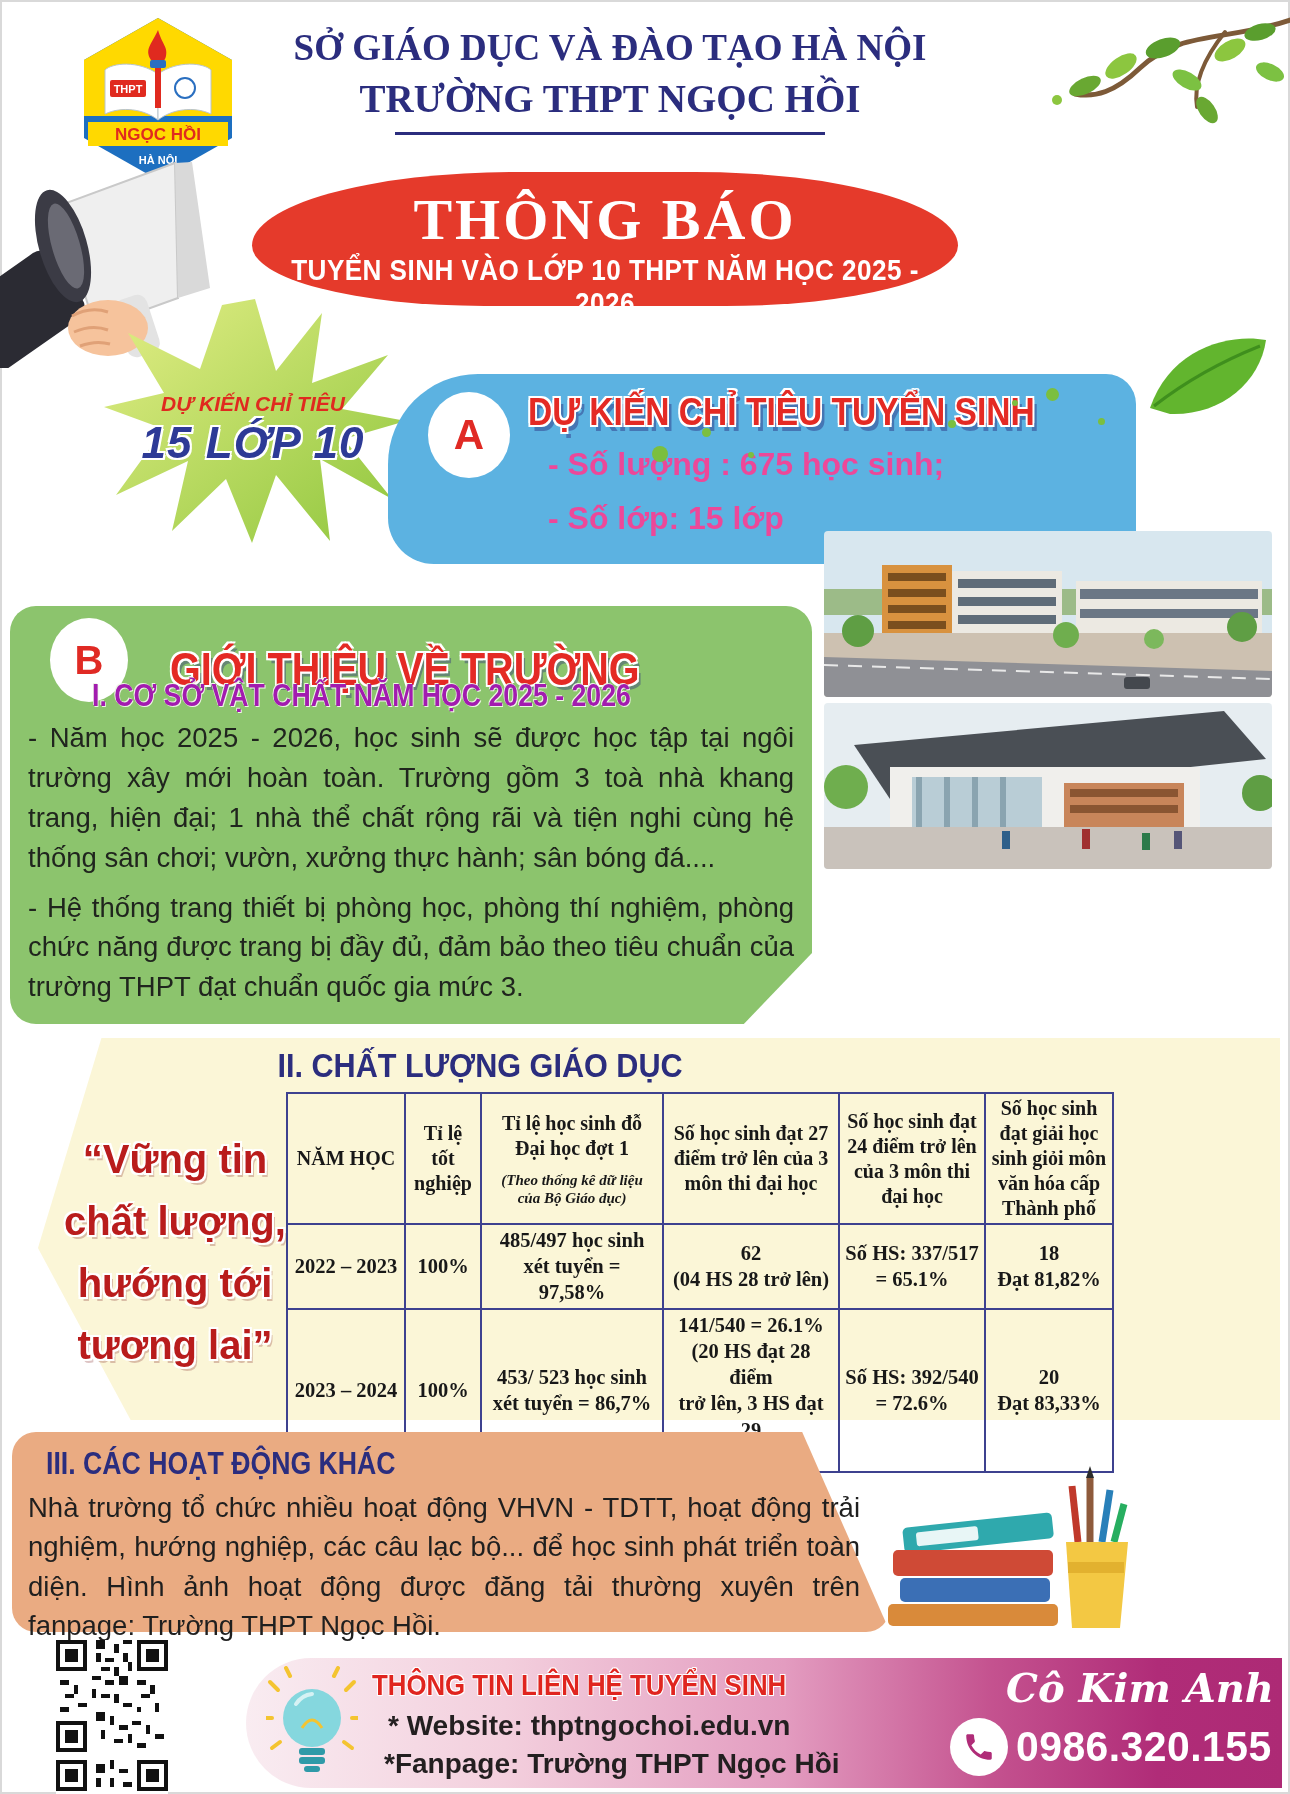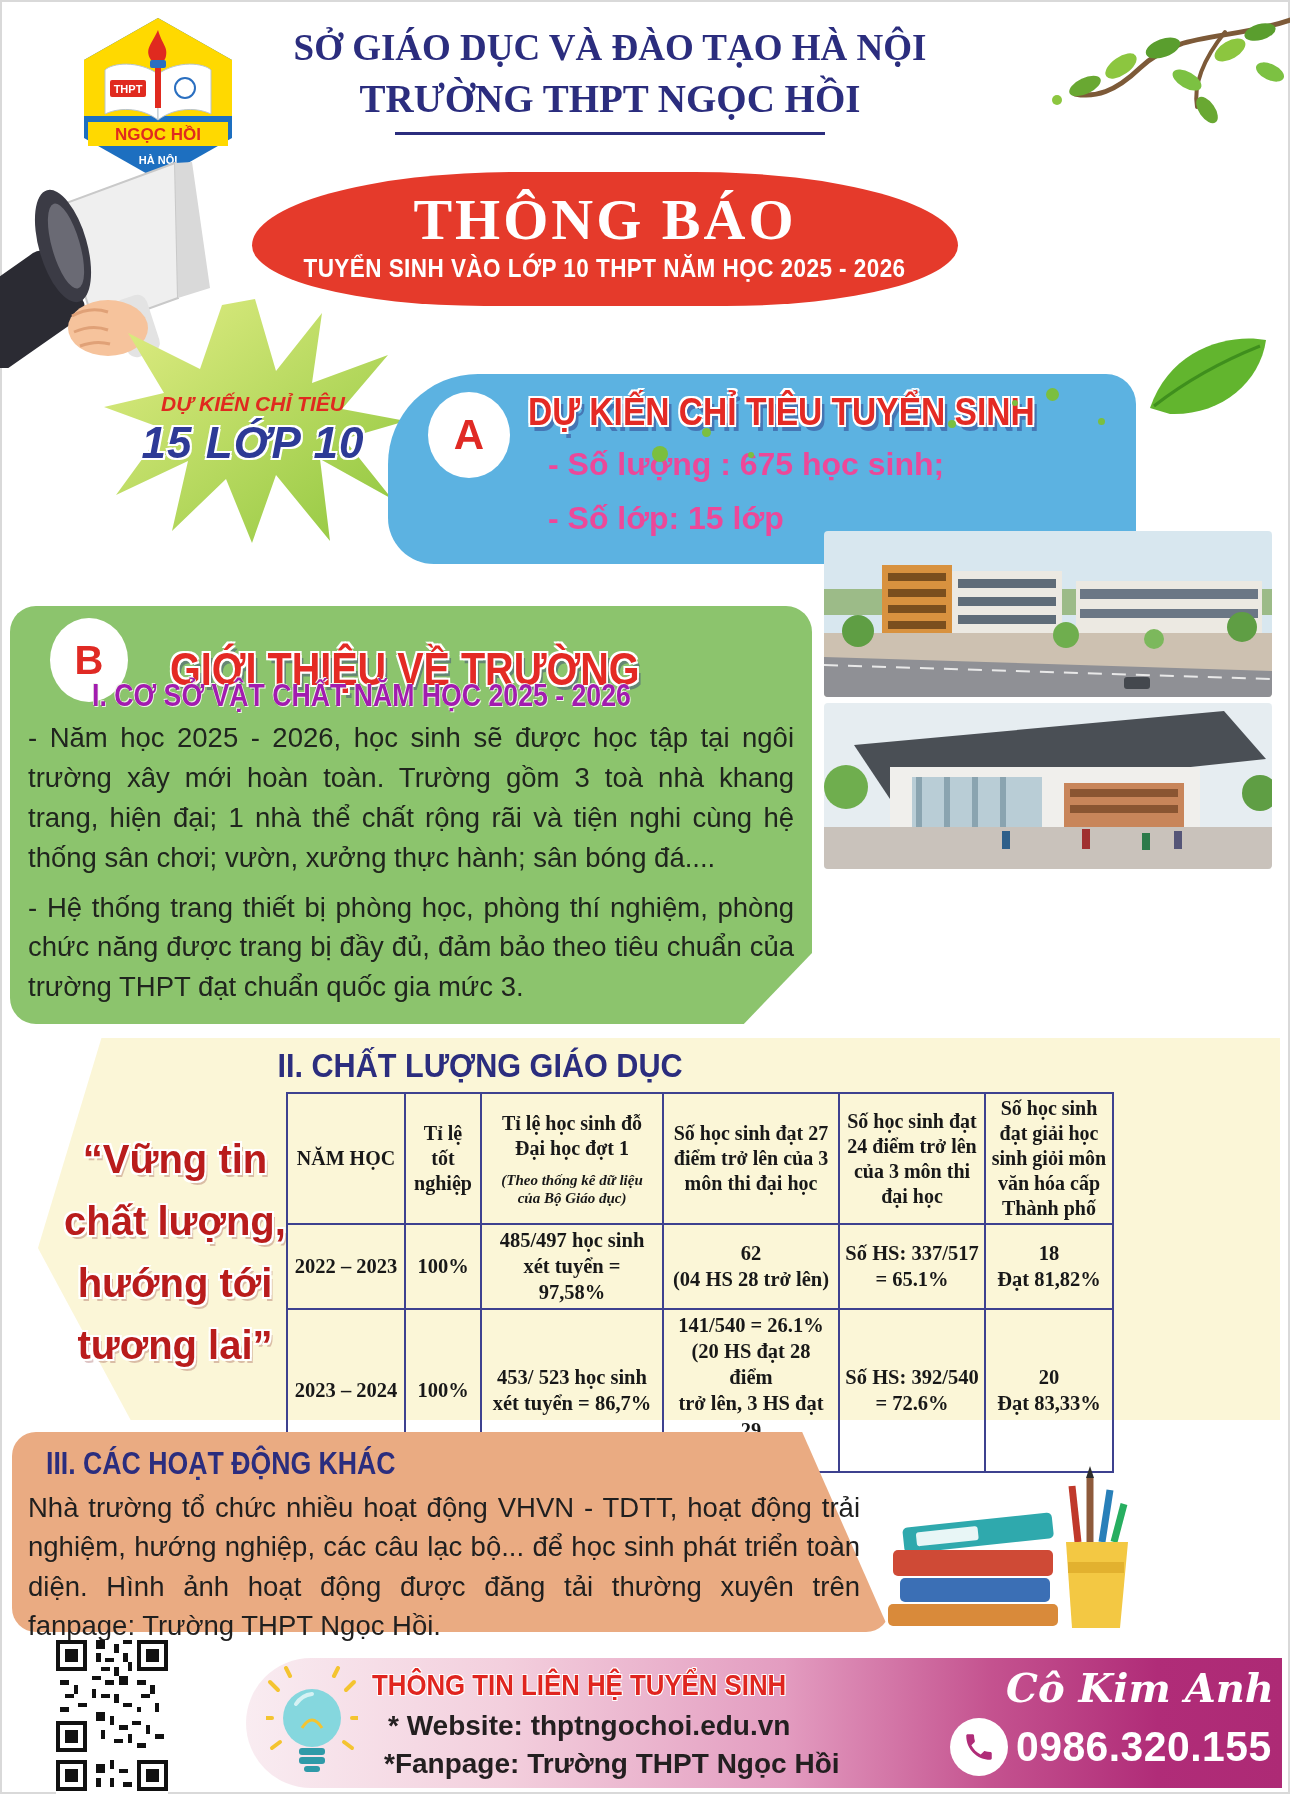--- a/index.html
+++ b/index.html
@@ -14,21 +14,21 @@
   .dept{left:250px;top:26px;width:720px;text-align:center;font-family:"Liberation Serif",serif;
         font-weight:700;font-size:37px;color:#2b2d7e;}
   .school{left:250px;top:76px;width:720px;text-align:center;font-family:"Liberation Serif",serif;
         font-weight:700;font-size:39px;color:#2b2d7e;}
   .school-underline{left:395px;top:132px;width:430px;height:3px;background:#2b2d7e;}
 
   
   .announce{left:252px;top:172px;width:706px;height:134px;background:#e53a2b;text-align:center;color:#fff;
         border-radius:340px 340px 300px 300px / 95px 95px 78px 78px;}
   .announce-title{margin-top:14px;font-family:"Liberation Serif",serif;font-weight:700;font-size:58px;letter-spacing:3px;}
-  .announce-sub{margin-top:1px;font-weight:700;font-size:25px;letter-spacing:.5px;}
+  .announce-sub{margin-top:1px;font-weight:700;font-size:29px;letter-spacing:.5px;}
 
   
   .star-text1{left:118px;top:392px;width:270px;text-align:center;color:#e02a1f;
         font-style:italic;font-weight:900;font-size:21px;}
   .star-text2{left:103px;top:418px;width:300px;text-align:center;color:#2d3a96;font-style:italic;
         font-weight:900;font-size:44px;letter-spacing:1px;
         text-shadow:-2px -2px 0 #fff,2px -2px 0 #fff,-2px 2px 0 #fff,2px 2px 0 #fff;}
 
   
   .section-a{left:388px;top:374px;width:748px;height:190px;background:#5cb2e1;border-radius:90px 30px 30px 46px;}

